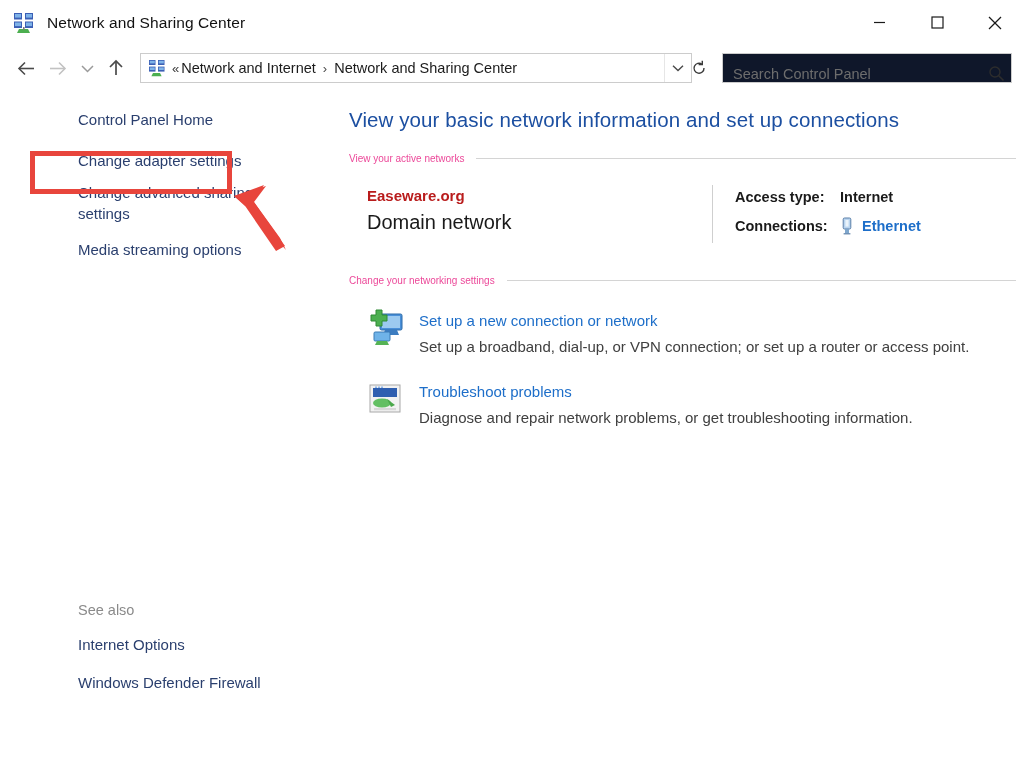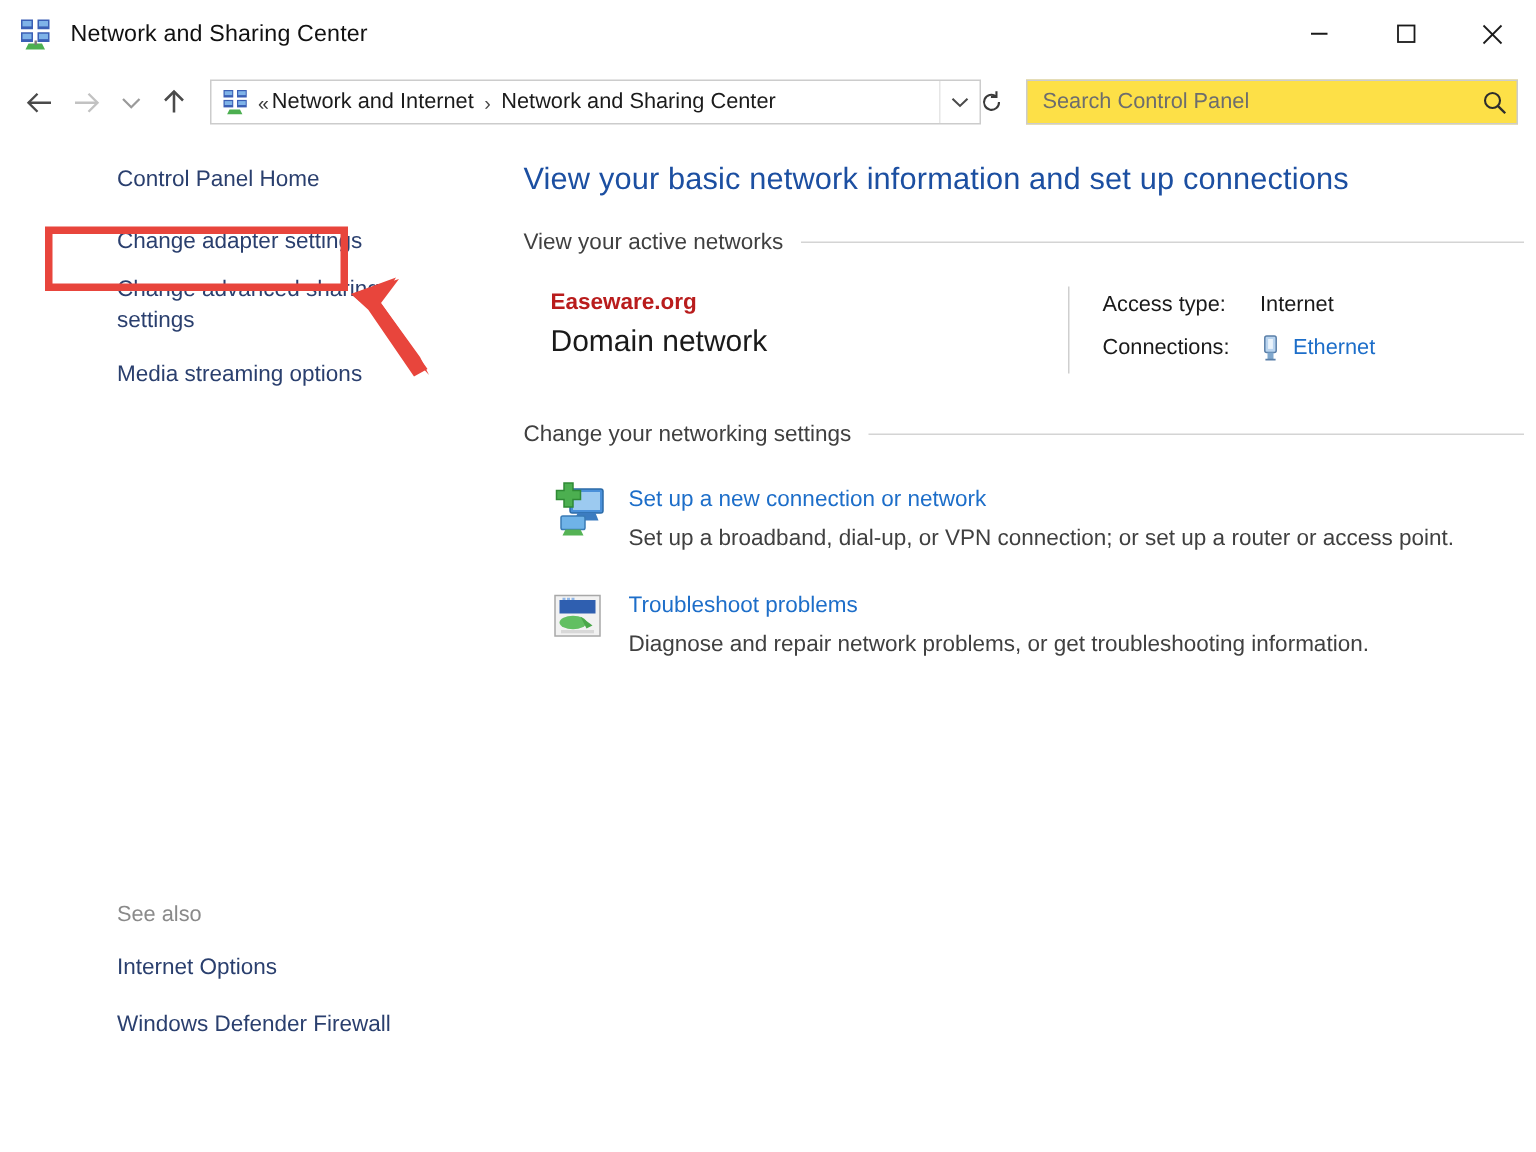--- a/index.html
+++ b/index.html
@@ -131,26 +131,26 @@
   .refresh-btn {
     width: 26px;
     height: 28px;
     display: flex;
     align-items: center;
     justify-content: center;
     flex: none;
     border-left: 1px solid #dcdcdc;
   }
   .searchbox {
-    width: 328px;
+    width: 290px;
     height: 30px;
     border: 1px solid #cccccc;
-    background: #fde047;
-    display: flex;
-    align-items: center;
+    background: #0f172a;
+    display: flex;
+    align-items: flex-end;
     box-sizing: border-box;
     flex: none;
   }
   .searchbox input {
     flex: 1 1 auto;
     border: none;
     outline: none;
     font-family: "Liberation Sans", sans-serif;
     font-size: 14.5px;
     color: #6d6d6d;
@@ -214,22 +214,22 @@
     font-weight: normal;
     letter-spacing: 0.1px;
   }
 
   .section-head {
     display: flex;
     align-items: center;
     margin: 21px 8px 0 10px;
   }
   .section-head span {
-    font-size: 15px;
-    color: #404040;
+    font-size: 10px;
+    color: #ec4899;
     white-space: nowrap;
   }
   .section-rule {
     flex: 1 1 auto;
     height: 1px;
     background: #d4d4d4;
     margin-left: 12px;
   }
 
   .active-net {
@@ -255,20 +255,21 @@
     background: #cfcfcf;
     margin-right: 22px;
     align-self: stretch;
   }
   .net-right { flex: 1 1 auto; }
   .net-row {
     display: flex;
     align-items: center;
     line-height: 24px;
     margin-bottom: 5px;
+    font-weight: bold;
   }
   .net-label {
     font-size: 14.5px;
     color: #1a1a1a;
     width: 105px;
     flex: none;
   }
   .net-value {
     font-size: 14.5px;
     color: #1a1a1a;

